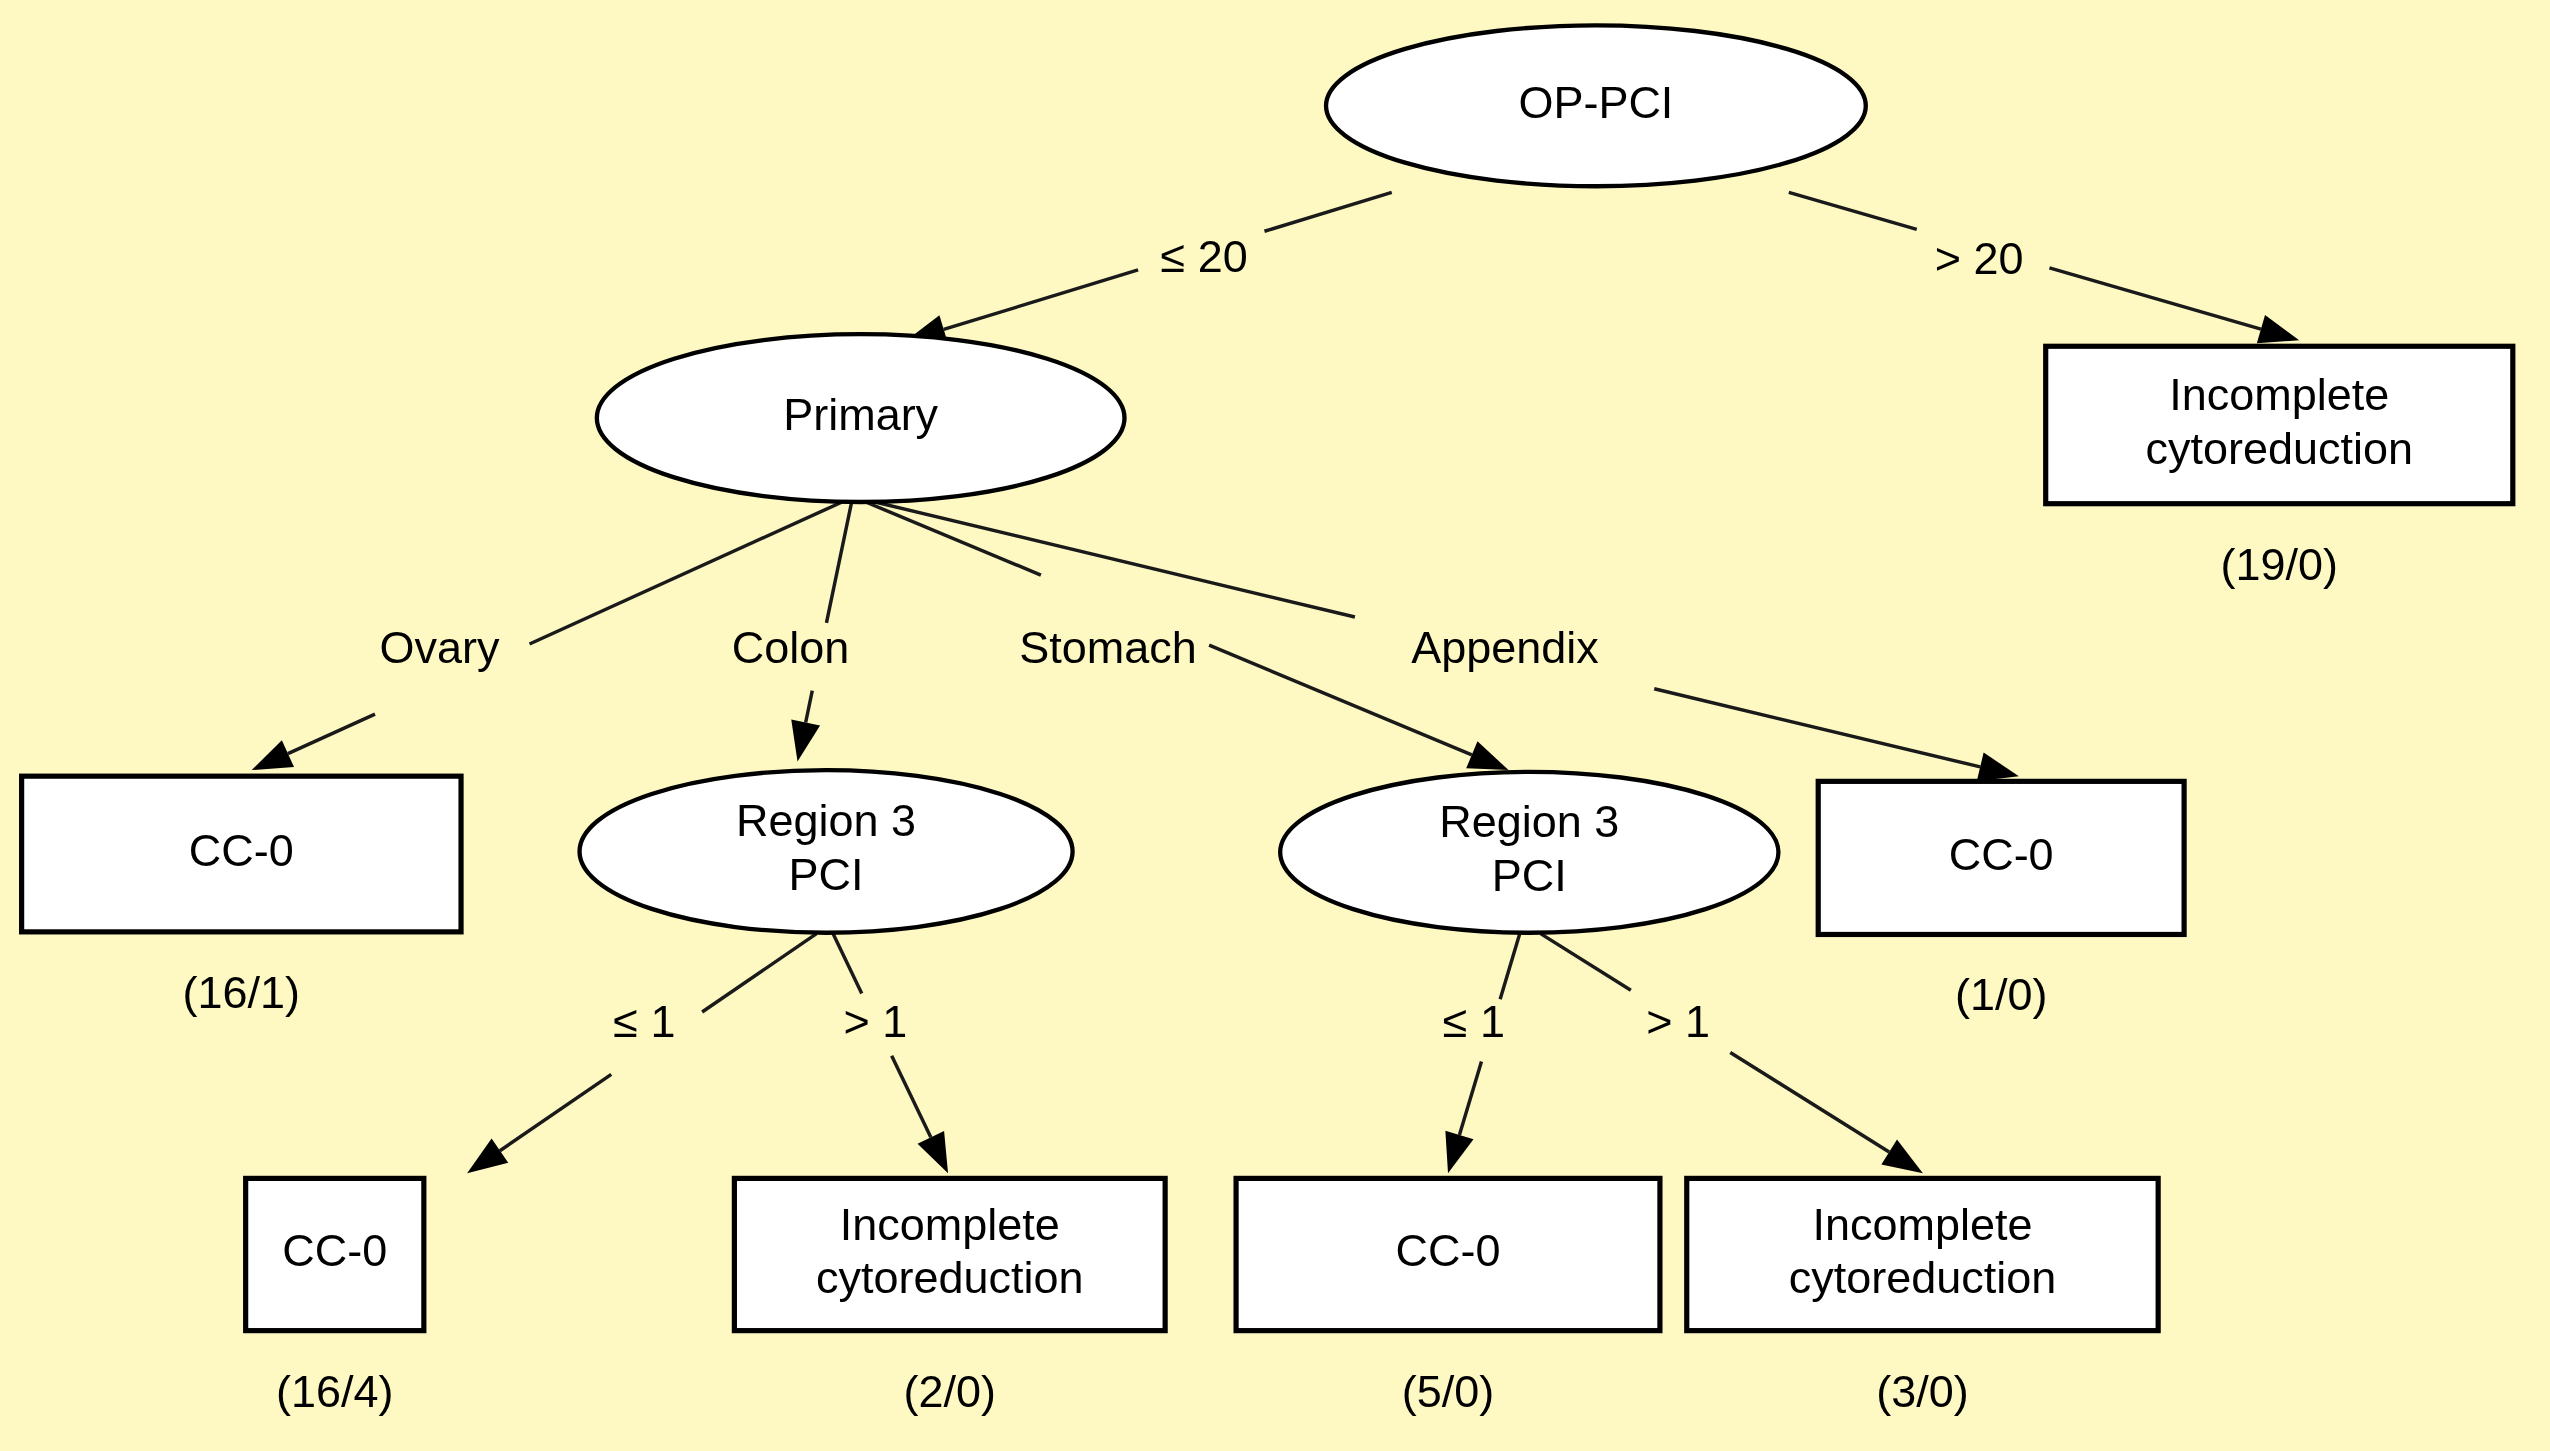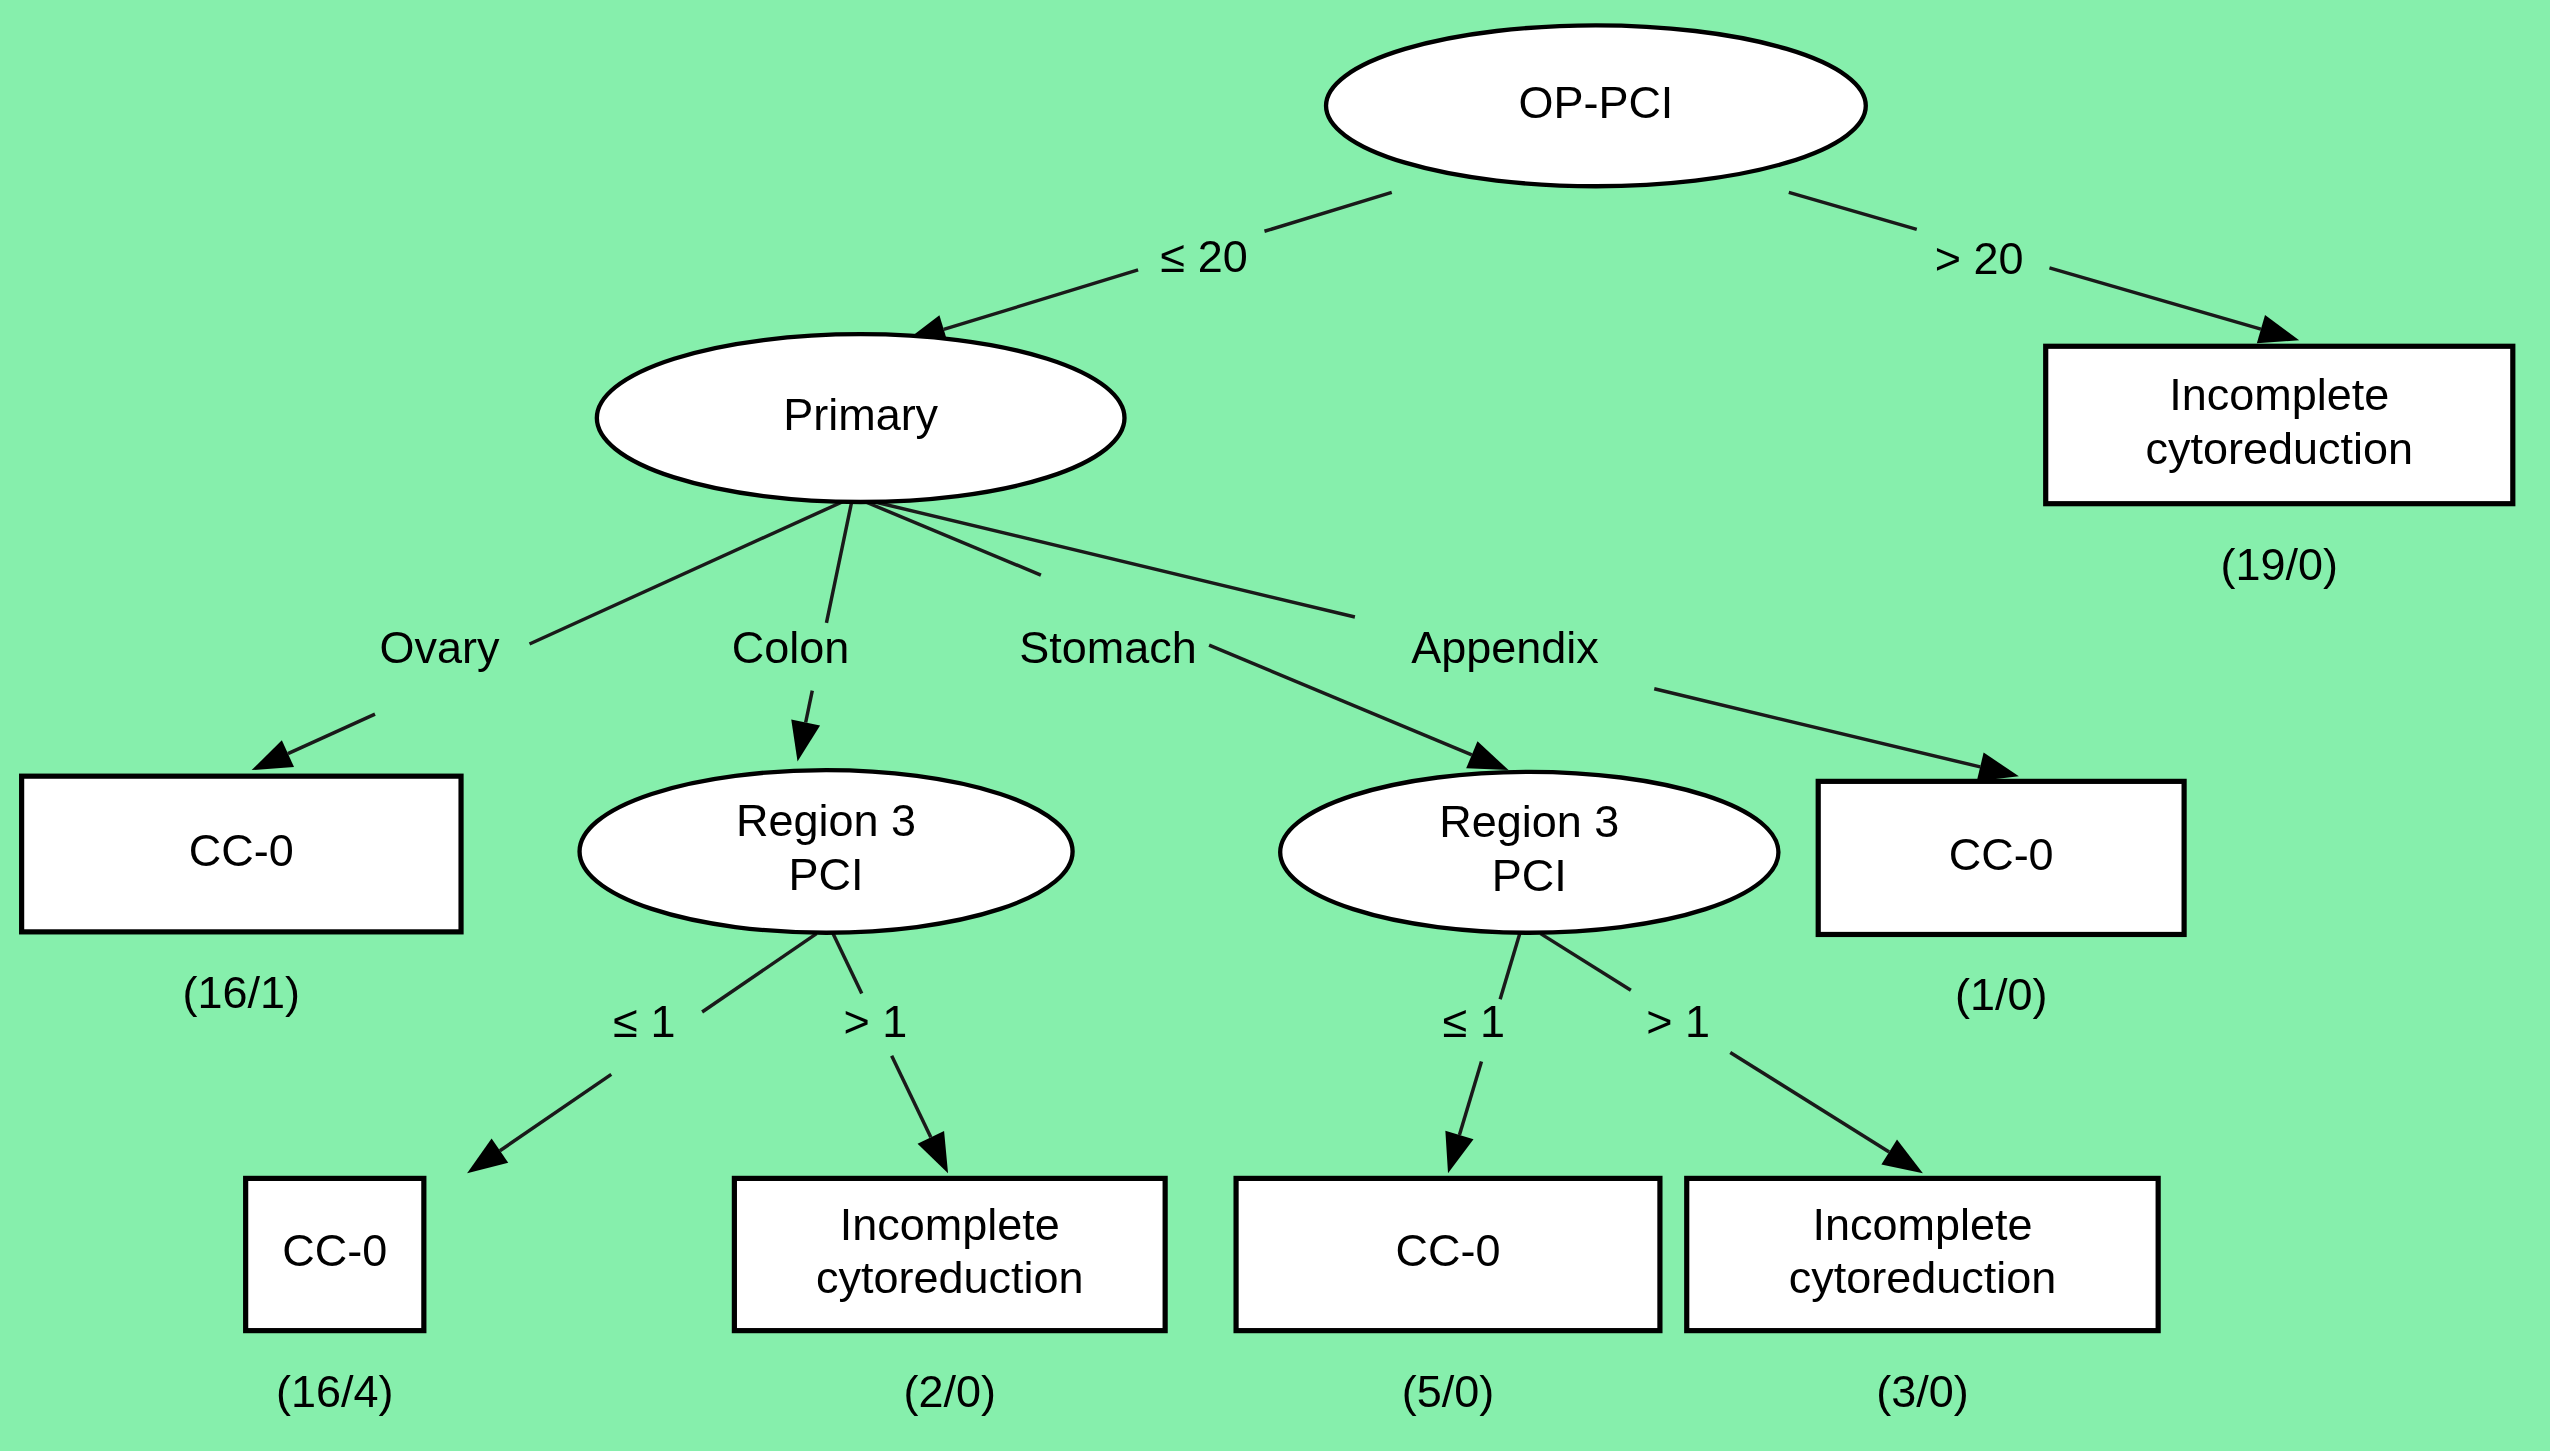--- a/index.html
+++ b/index.html
@@ -7,21 +7,21 @@
     padding: 0;
     background: #ffffff;
   }
   body {
     font-family: "Liberation Sans", sans-serif;
   }
   #diagram-root {
     position: relative;
     width: 2550px;
     height: 1452px;
-    background: #86efac;
+    background: #fef9c3;
     overflow: hidden;
   }
   svg.tree {
     display: block;
     width: 2550px;
     height: 1452px;
   }
   .node-shape {
     fill: #ffffff;
     stroke: #000000;

